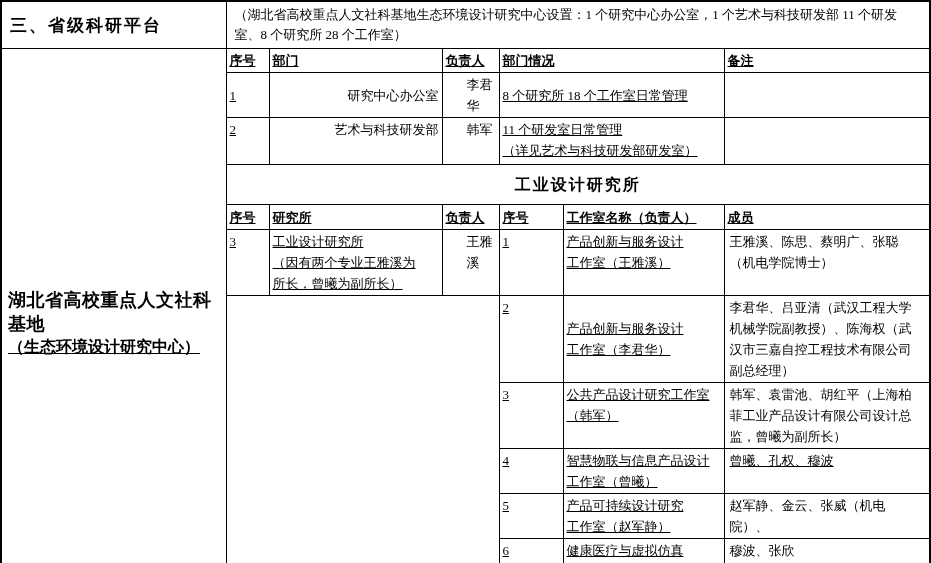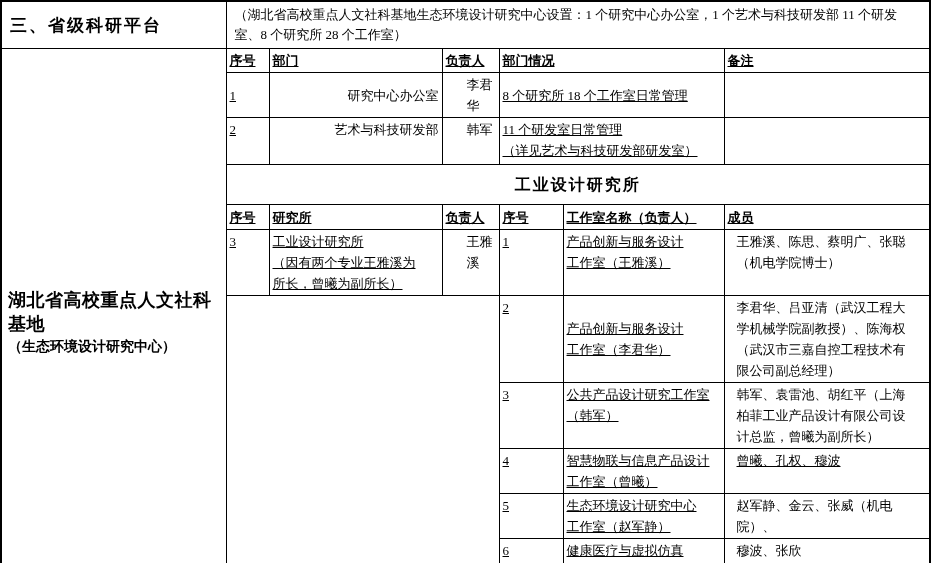--- a/index.html
+++ b/index.html
@@ -30,25 +30,25 @@
   .title-cell {
     font-size: 17px; font-weight: bold; letter-spacing: 2px;
     padding-left: 8px; vertical-align: middle;
   }
   .summary-cell {
     font-size: 13px; line-height: 20px; padding: 3px 8px;
     vertical-align: middle;
   }
   .sidebar-cell { vertical-align: middle; padding-left: 6px; }
   .sidebar-cell .l1 { font-weight: bold; font-size: 18px; letter-spacing: 0.5px; line-height: 24px; }
-  .sidebar-cell .l2 { font-weight: bold; font-size: 14px; line-height: 22px; }
+  .sidebar-cell .l2 { font-weight: bold; font-size: 16px; line-height: 22px; text-decoration: underline; }
   .section-title { font-size: 16px; font-weight: bold; text-align: center; letter-spacing: 2px; }
   .dept { padding-left: 7px; text-align: right; }
   .leader { text-align: left; padding-left: 24px; }
-  .members { padding: 1px 12px; }
+  .members { padding: 1px 5px; }
 </style>
 </head>
 <body>
 
 <div class="doc">
   <table class="main">
     <colgroup>
       <col style="width:225px">
       <col style="width:43px">
       <col style="width:173px">
@@ -135,21 +135,21 @@
 
     <tr style="height:40px">
       <td class="c top">4</td>
       <td class="c top pre">智慧物联与信息产品设计
 工作室（曾曦）</td>
       <td class="members top c">曾曦、孔权、穆波</td>
     </tr>
 
     <tr style="height:44px">
       <td class="c top">5</td>
-      <td class="c top pre">生态环境设计研究中心
+      <td class="c top pre">产品可持续设计研究
 工作室（赵军静）</td>
       <td class="members top">赵军静、金云、张威（机电院）、</td>
     </tr>
 
     <tr style="height:59px">
       <td class="c top">6</td>
       <td class="c top pre">健康医疗与虚拟仿真
 工作室（穆波）</td>
       <td class="members top">穆波、张欣</td>
     </tr>

